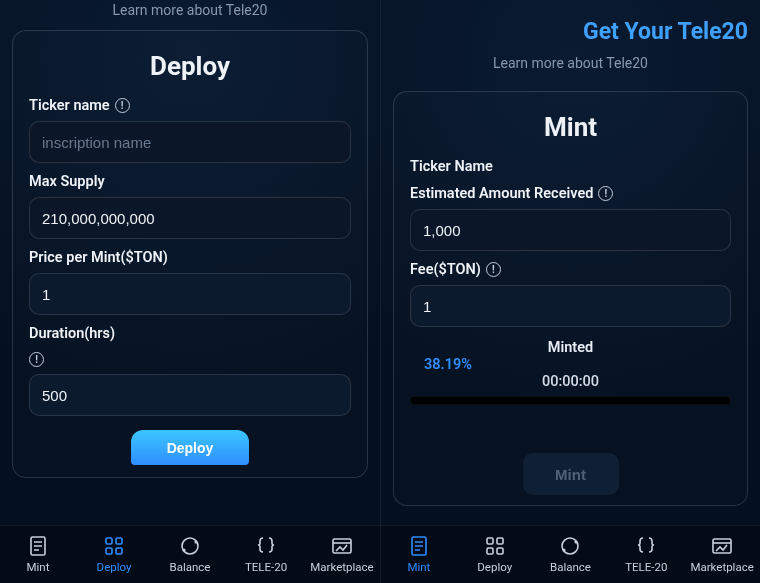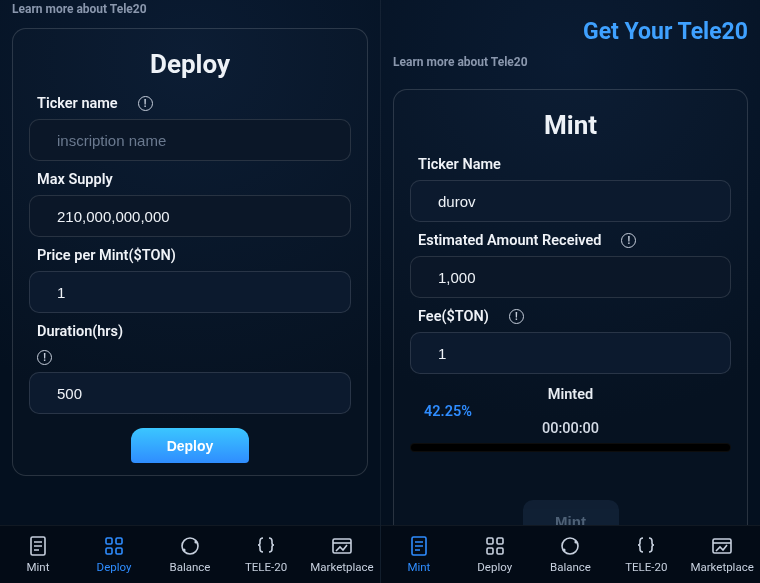--- a/index.html
+++ b/index.html
@@ -14,24 +14,24 @@
     width: 380px;
     height: 583px;
     position: relative;
     background: radial-gradient(circle at 50% 10%, #0a1b32 0%, #04101f 65%);
     display: flex;
     flex-direction: column;
     padding: 0 12px;
   }
   .pane + .pane { border-left: 1px solid rgba(255,255,255,0.06); }
   .top-link {
+    text-align: center;
     color: #8a97ad;
-    font-size: 12px;
+    font-size: 14px;
     padding: 2px 0 10px 0;
-    font-weight: bold;
   }
   .hero-title {
     text-align: right;
     color: #3fa1ff;
     font-size: 23px;
     font-weight: 700;
     padding: 18px 0 8px 0;
   }
   .card {
     border: 1px solid rgba(255,255,255,0.14);
@@ -45,45 +45,45 @@
     text-align: center;
     font-size: 26px;
     font-weight: 700;
     color: #eef2f7;
     padding: 6px 0 16px 0;
   }
   .field-label {
     font-size: 14.5px;
     font-weight: 600;
     color: #f0f3f8;
-    margin: 10px 0 7px 8px;
+    margin: 10px 0 7px 0;
     display: flex;
     align-items: center;
-    gap: 20px;
+    gap: 5px;
   }
   .info-icon {
     display: inline-flex;
     width: 15px; height: 15px;
     border: 1.3px solid #c4ccd9;
     border-radius: 50%;
     align-items: center; justify-content: center;
     font-size: 10px;
     color: #c4ccd9;
     font-weight: 700;
     line-height: 1;
   }
   .input {
     width: 100%;
     height: 42px;
     border-radius: 10px;
     border: 1px solid rgba(255,255,255,0.12);
     background: #0c1a2e;
     color: #eef2f7;
     font-size: 15px;
-    padding: 0 27px;
+    padding: 0 12px;
     outline: none;
   }
   .input.darker { background: #0b1728; }
   .input::placeholder { color: #6a798f; }
   .mint-row {
     display: flex;
     align-items: center;
     justify-content: space-between;
     font-size: 14.5px;
     font-weight: 600;
@@ -239,37 +239,36 @@
 
 <div class="pane">
   <div class="scroll-area">
     <div class="hero-title">Get Your Tele20</div>
     <div class="top-link">Learn more about Tele20</div>
 
     <div class="card" style="margin-top:10px;">
       <div class="card-title">Mint</div>
 
       <div class="field-label lbl-first">Ticker Name</div>
-      <input class="input" value="durov" style="">
 
       <div class="field-label">
         <span>Estimated Amount Received</span>
         <span class="info-icon">!</span>
       </div>
       <input class="input darker" value="1,000" style="">
 
       <div class="field-label">
         <span>Fee($TON)</span>
         <span class="info-icon">!</span>
       </div>
       <input class="input" value="1" style="">
 
       <div class="mint-row">
         <span>Minted</span>
-        <span class="pct" style="margin-right:auto; margin-left:14px;">42.25%</span>
+        <span class="pct" style="margin-right:auto; margin-left:14px;">38.19%</span>
         <span class="timer">00:00:00</span>
       </div>
       <div class="progress"></div>
 
       <div class="mint-action">
         <button class="btn-ghost">Mint</button>
       </div>
     </div>
   </div>
 

